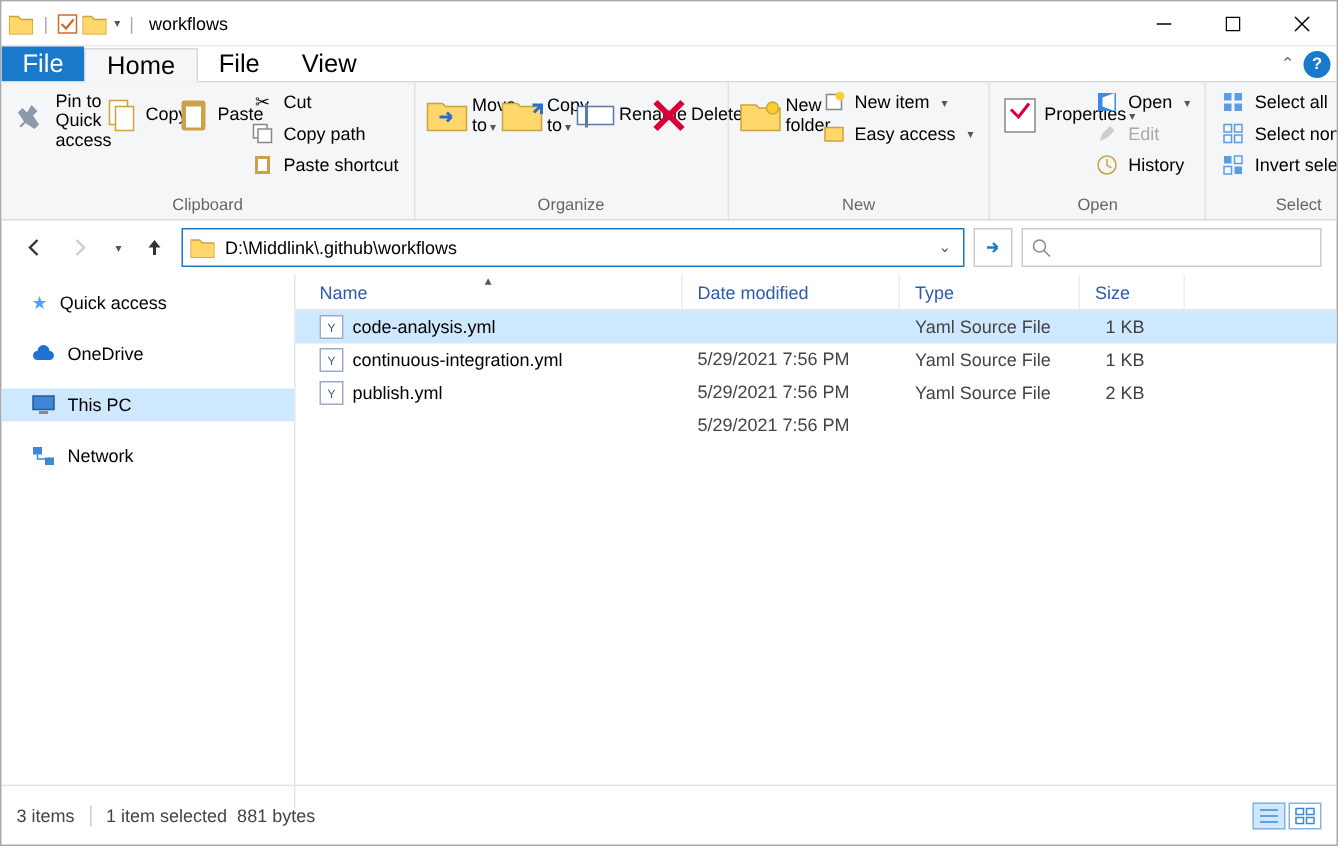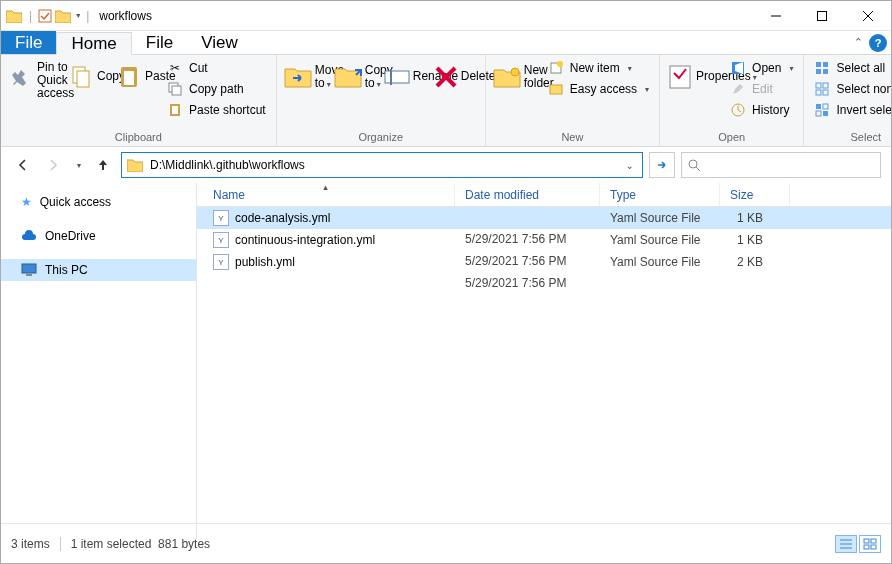--- a/index.html
+++ b/index.html
@@ -424,20 +424,30 @@
     <div class="item sel">
       <span>
           <svg width="16" height="14" viewBox="0 0 16 14">
             <rect x="1" y="1" width="14" height="9" fill="#3d87d6" stroke="#2a5a91"></rect>
             <rect x="5" y="11" width="6" height="2" fill="#888"></rect>
           </svg>
         </span>
       <span>This PC</span>
     </div>
     <div class="spacer"></div>
+    <div class="item">
+      <span>
+          <svg width="16" height="14" viewBox="0 0 16 14">
+            <rect x="1" y="1" width="6" height="5" fill="#3d87d6"></rect>
+            <rect x="9" y="8" width="6" height="5" fill="#3d87d6"></rect>
+            <path d="M4 6v3h8V8" stroke="#3d87d6" fill="none"></path>
+          </svg>
+        </span>
+      <span>Network</span>
+    </div>
   </div>
 
   <div class="content">
     <div class="colhdr">
       <div class="c-name">
           <span class="sort-ind">▴</span>
           <span>Name</span>
         </div>
       <div class="c-date">
           <span>Date modified</span>

